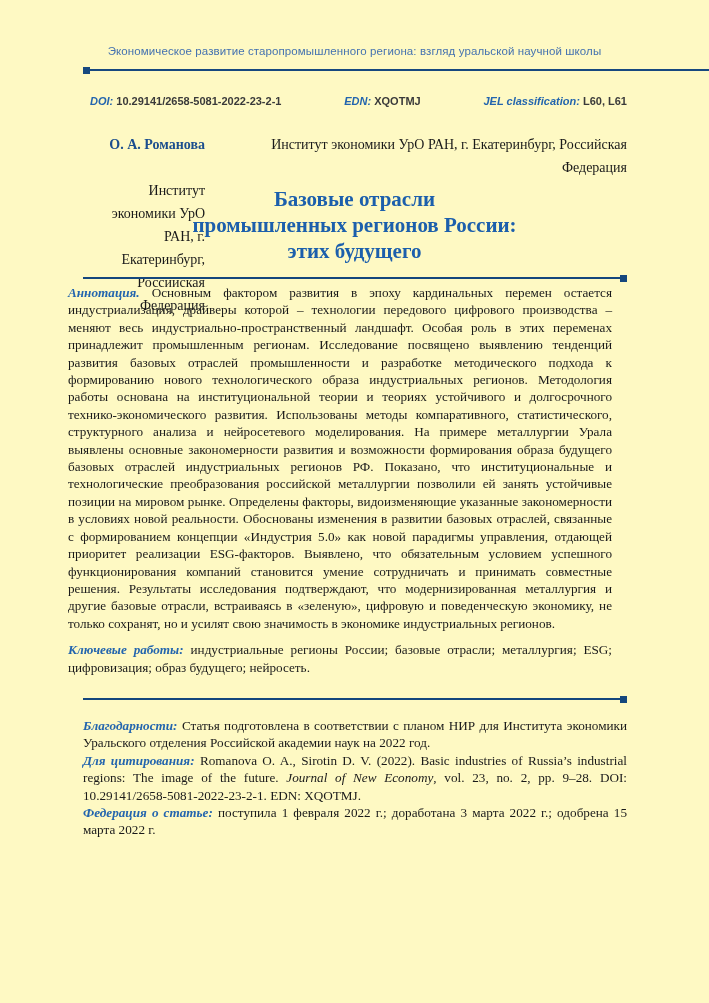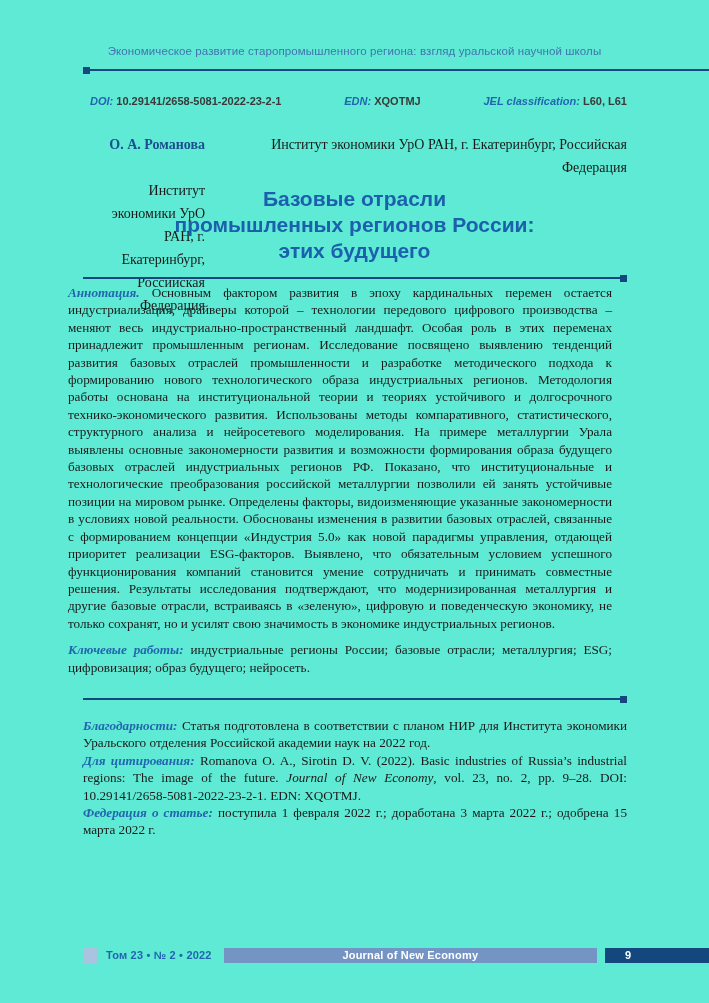--- a/index.html
+++ b/index.html
@@ -1,19 +1,19 @@
 <!DOCTYPE html>
 <html lang="ru"><head>
 <meta charset="utf-8">
 <style>
   html,body { margin:0; padding:0; background:#ffffff; }
   .page {
     position: relative;
     width: 709px; height: 1003px;
-    background: #5eead4;
+    background: #fef9c3;
     overflow: hidden;
     font-family: "Liberation Serif", serif;
   }
 
   
   .running-head {
     position: absolute; top: 45px; left: 0; width: 709px;
     text-align: center;
     font-family: "Liberation Sans", sans-serif;
     font-size: 11.5px; color: #4472b0; letter-spacing: .1px;
@@ -38,21 +38,21 @@
     position: absolute; top: 133px; left: 83px; width: 544px;
     display: grid; grid-template-columns: 122px 1fr;
     font-size: 14px; line-height: 23px; color: #1a1a1a; text-align: right;
   }
   .author-name { color: #1b4e8e; font-weight: bold; }
 
   
   .title {
     position: absolute; top: 186px; left: 0; width: 709px; margin: 0;
     text-align: center;
-    font-family: Liberation Sans, sans-serif;
+    font-family: Liberation Serif, serif;
     font-size: 21px; line-height: 26px; font-weight: bold; color: #1c5fac;
   }
 
   
   .rule { position: absolute; left: 83px; width: 544px; height: 2px; background: #14477d; }
   .rule .sq { position: absolute; right: 0; top: -2.5px; width: 7px; height: 7px; background: #14477d; }
   .rule-abstract { top: 277px; }
   .rule-divider  { top: 698px; }
 
   
@@ -134,20 +134,14 @@
       <span class="par-label">Для цитирования:</span>
       <span>Romanova O. A., Sirotin D. V. (2022). Basic industries of Russia’s industrial regions: The image of the future.</span>
       <span class="journal-italic">Journal of New Economy</span><span>, vol. 23, no. 2, pp. 9–28. DOI: 10.29141/2658-5081-2022-23-2-1. EDN: XQOTMJ.</span>
     </p>
     <p class="par">
       <span class="par-label">Федерация о статье:</span>
       <span>поступила 1 февраля 2022 г.; доработана 3 марта 2022 г.; одобрена 15 марта 2022 г.</span>
     </p>
   </div>
 
-  <div class="footer">
-    <span class="f-sq"></span>
-    <span class="f-vol">Том 23 • № 2 • 2022</span>
-    <span class="f-journal">Journal of New Economy</span>
-    <span class="f-page">9</span>
-  </div>
 
 </div>
 
 </body></html>

